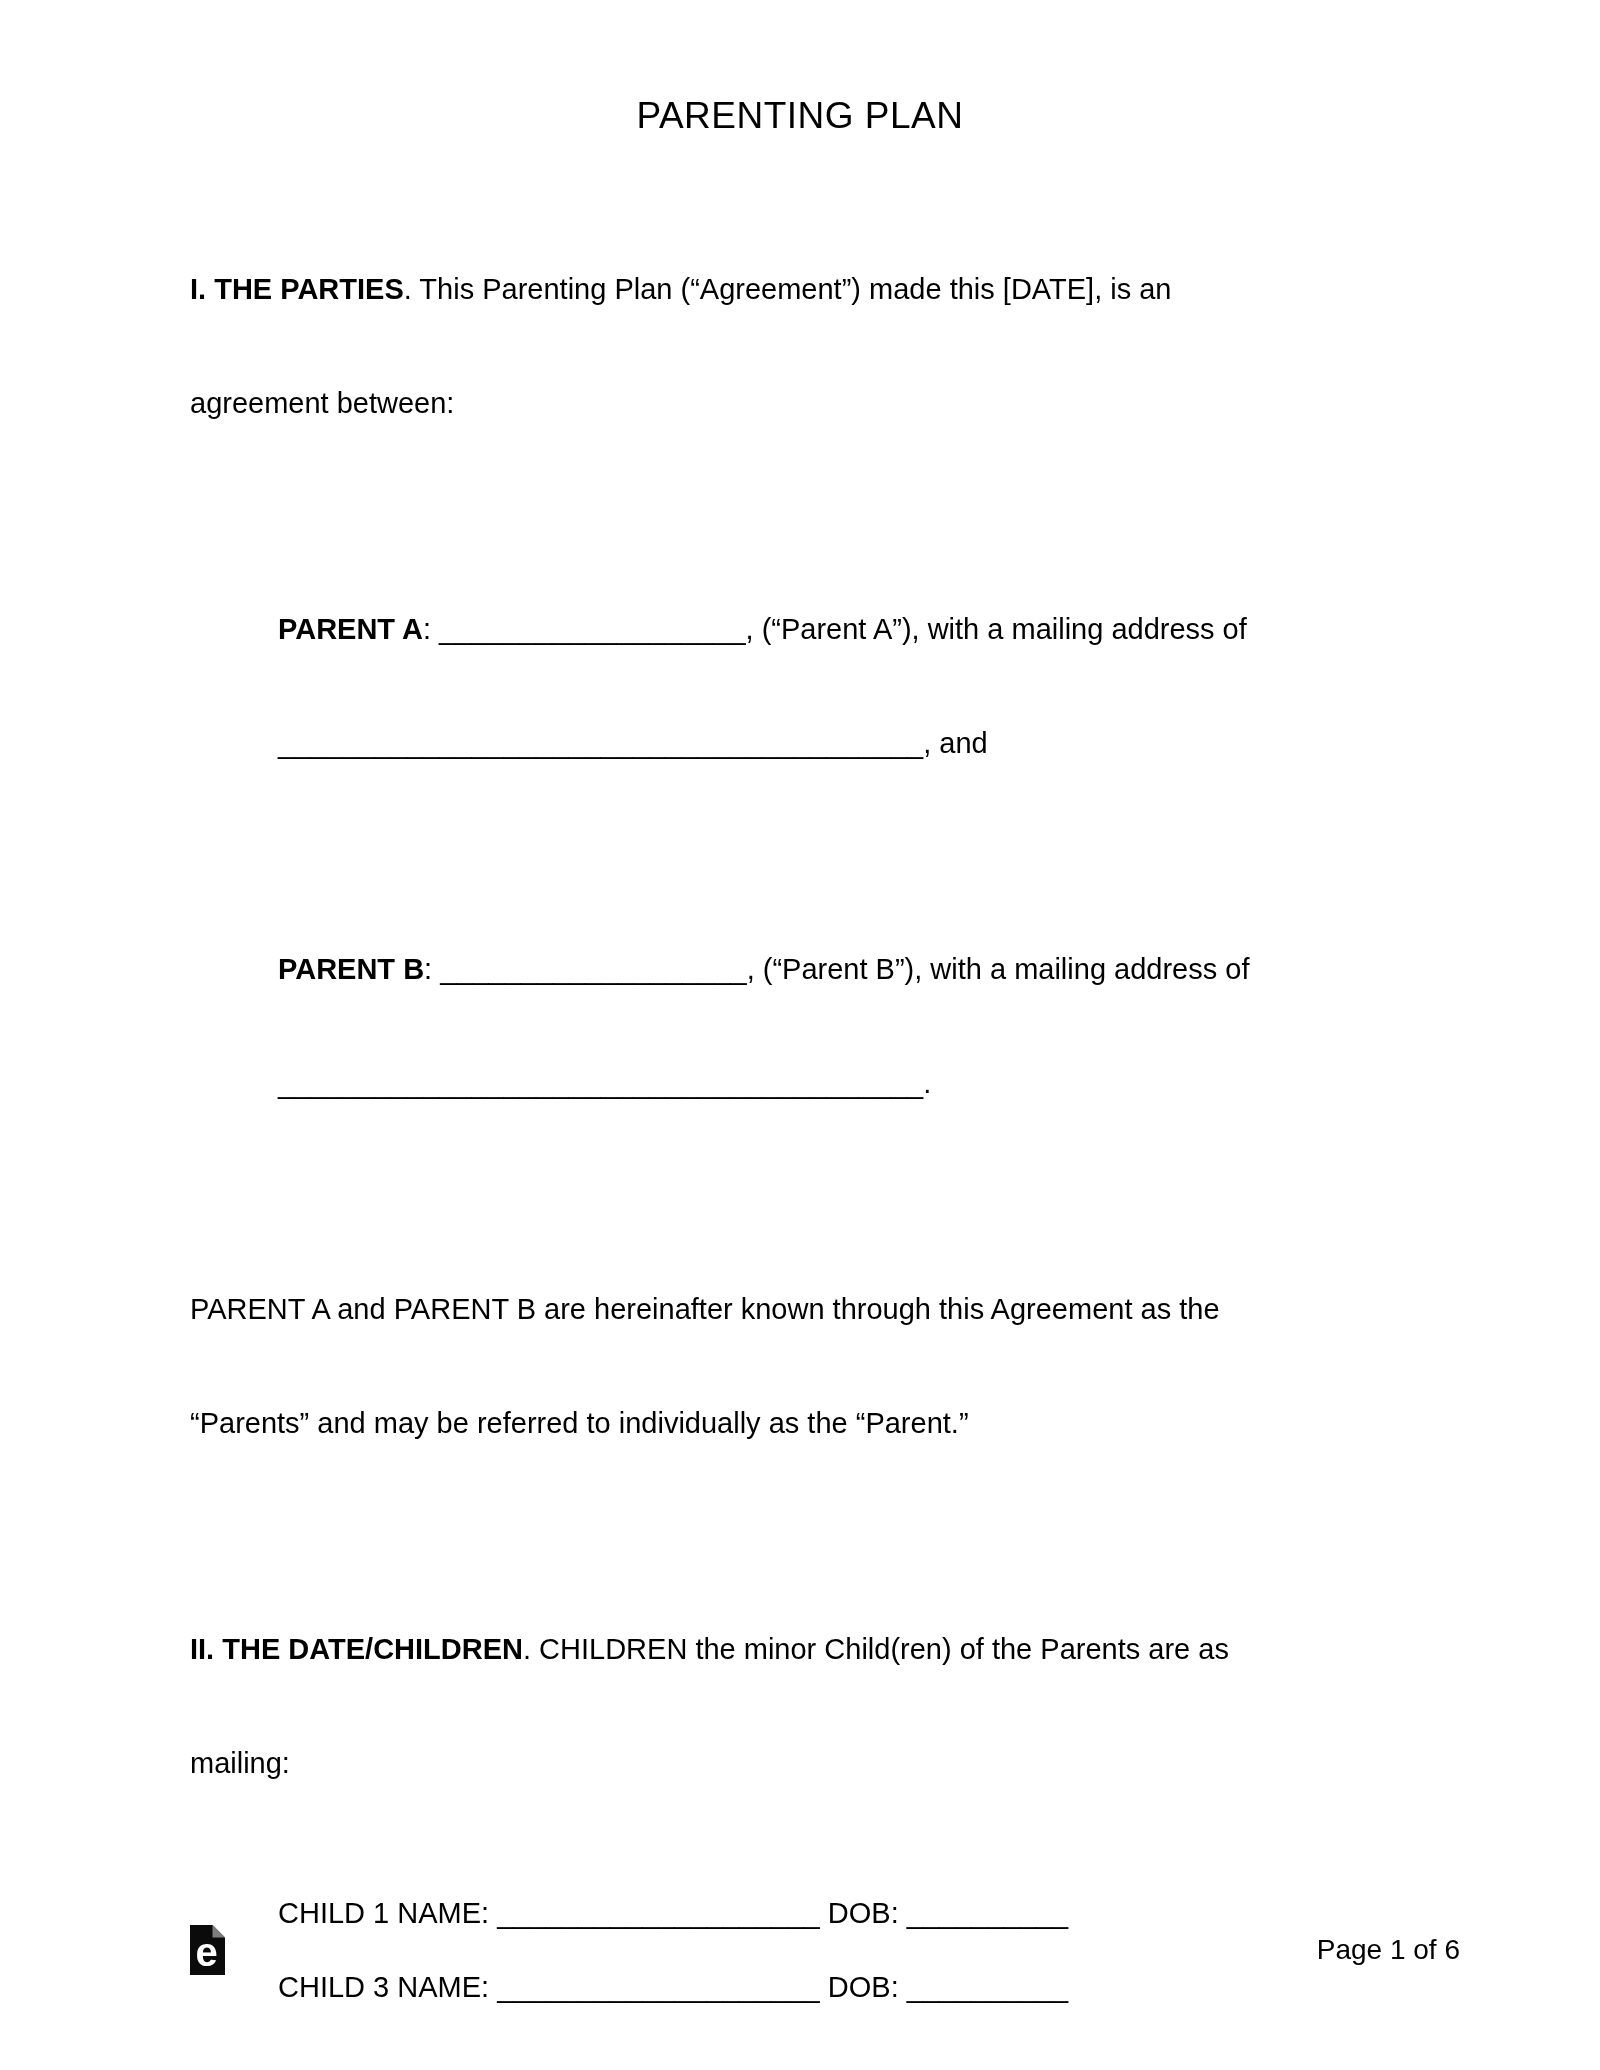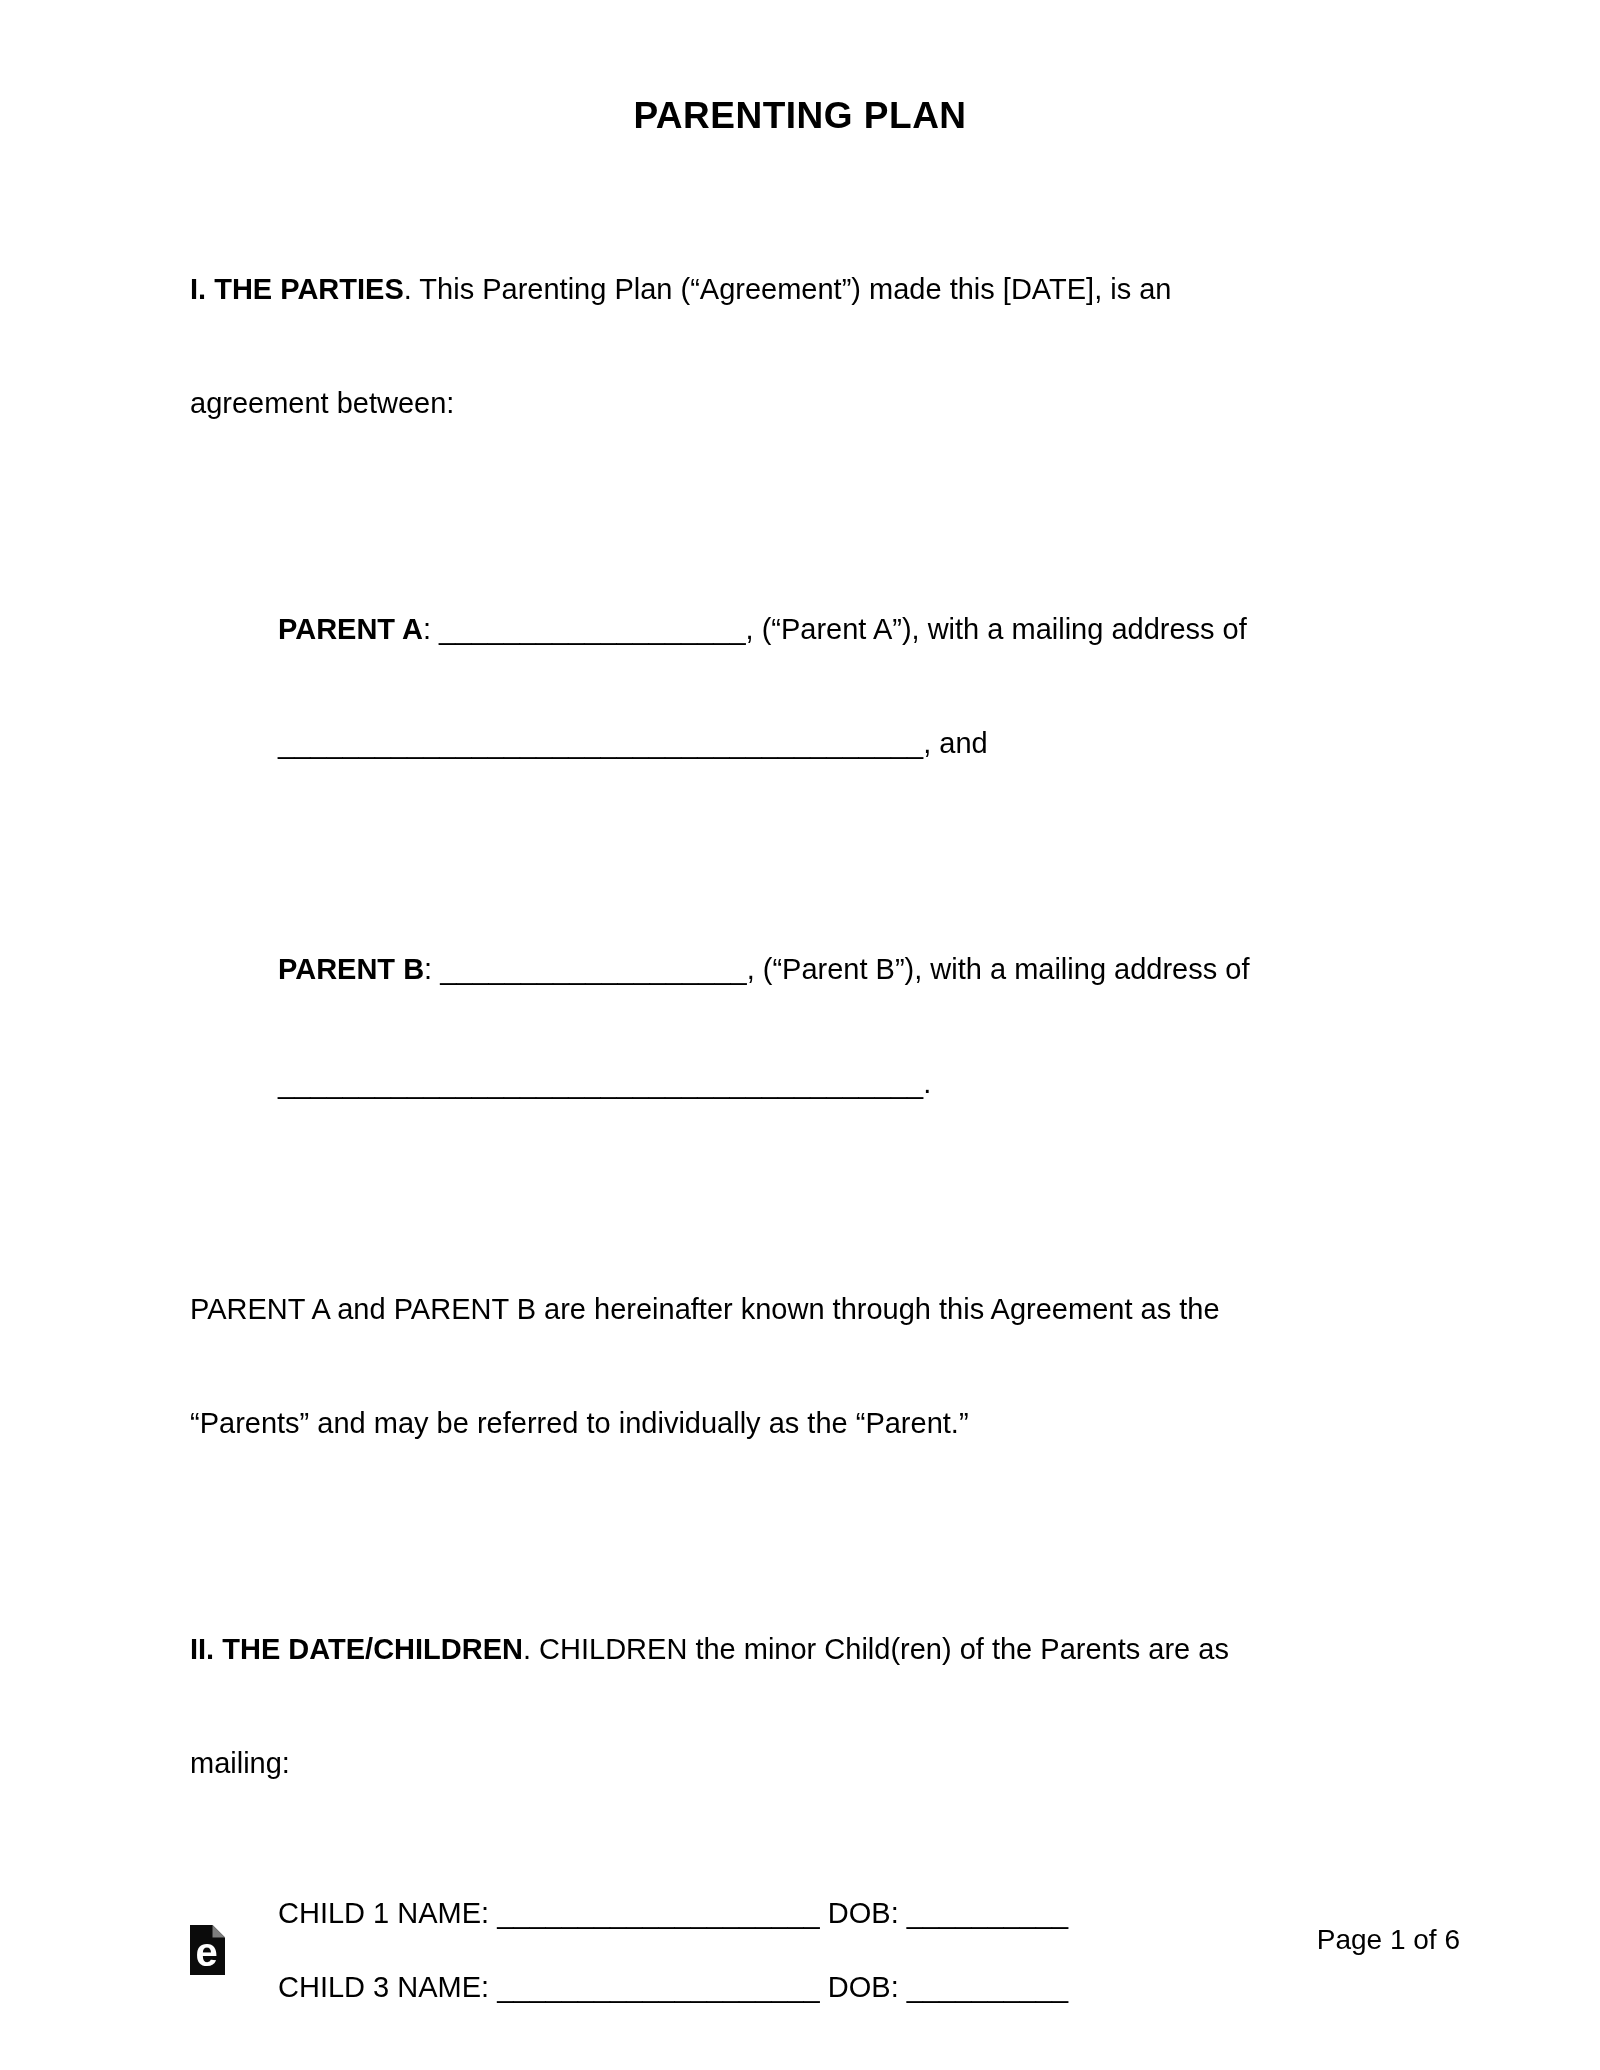--- a/index.html
+++ b/index.html
@@ -12,38 +12,38 @@
     font-family: "Liberation Sans", "DejaVu Sans", sans-serif;
     font-size: 29px;
     line-height: 38px;
     overflow: hidden;
   }
   .title-wrap { padding-top: 96px; text-align: center; }
   h1.title {
     margin: 0;
     font-size: 37px;
     line-height: 40px;
-    font-weight: bold;
+    font-weight: normal;
     letter-spacing: 0.5px;
   }
   .content { padding: 22px 140px 0 190px; }
   .para { margin: 36px 0; white-space: pre; }
   .line { white-space: pre; }
   .b { font-weight: 700; }
   .indent { margin-left: 88px; }
   .footer {
     position: absolute;
     left: 190px;
     right: 140px;
     bottom: 95px;
     display: flex;
     justify-content: space-between;
     align-items: flex-end;
   }
-  .pagenum { font-size: 28px; line-height: 30px; margin-bottom: 20px; }
+  .pagenum { font-size: 28px; line-height: 30px; margin-bottom: 10px; }
   .logo { display: block; }
 </style>
 </head>
 <body>
 
 <div class="page">
 
   <div class="title-wrap">
     <h1 class="title">PARENTING PLAN</h1>
   </div>

